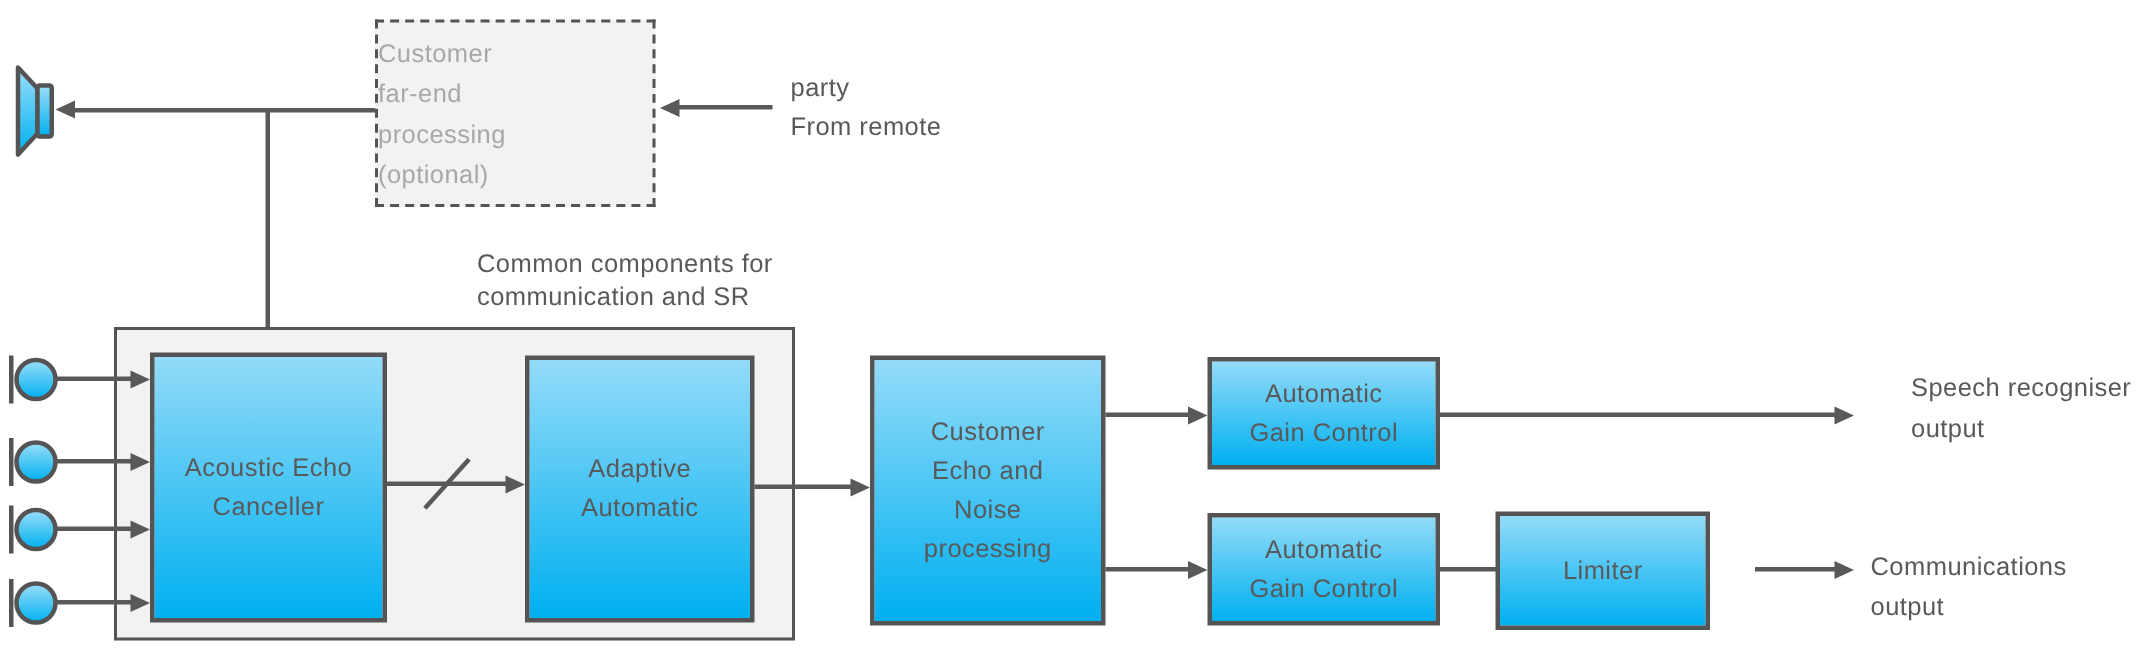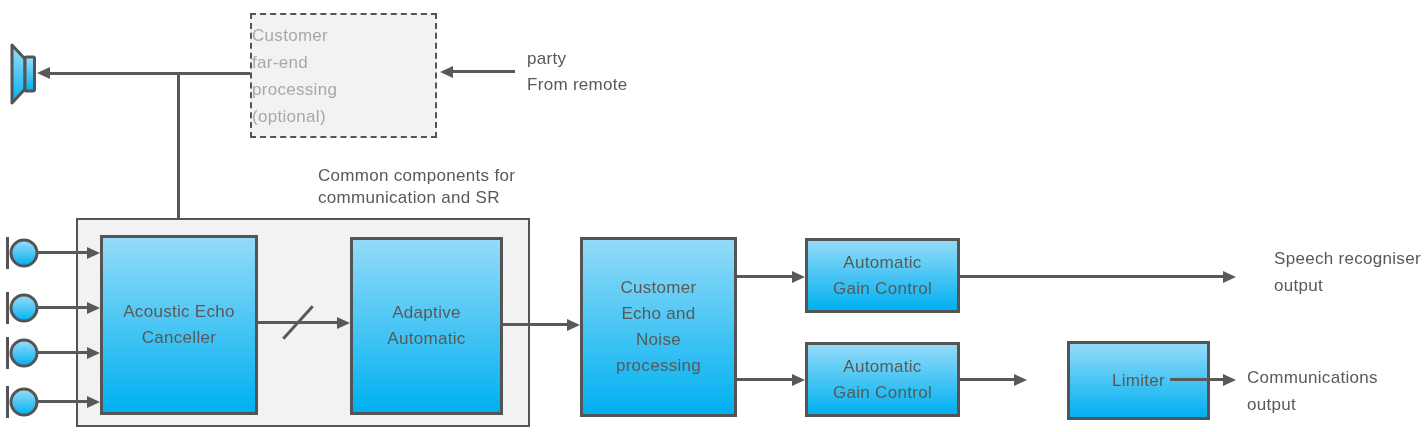--- a/index.html
+++ b/index.html
@@ -154,21 +154,21 @@
   <div class="hline" style="left:960px;top:275px;width:264px"></div>
   <div class="ah ah-r" style="left:1223px;top:271px"></div>
   <div class="txt" style="left:1274px;top:245px;line-height:27px">
     <div>Speech recogniser</div>
     <div>output</div>
   </div>
 
   <div class="hline" style="left:960px;top:378px;width:55px"></div>
   <div class="ah ah-r" style="left:1014px;top:374px"></div>
 
-  <div class="bluebox" style="left:1067px;top:341px;width:143px;height:79px">
+  <div class="bluebox" style="left:997px;top:341px;width:143px;height:79px">
     <span>Limiter</span>
   </div>
 
   <div class="hline" style="left:1170px;top:378px;width:54px"></div>
   <div class="ah ah-r" style="left:1223px;top:374px"></div>
   <div class="txt" style="left:1247px;top:364px;line-height:27px">
     <div>Communications</div>
     <div>output</div>
   </div>
 

